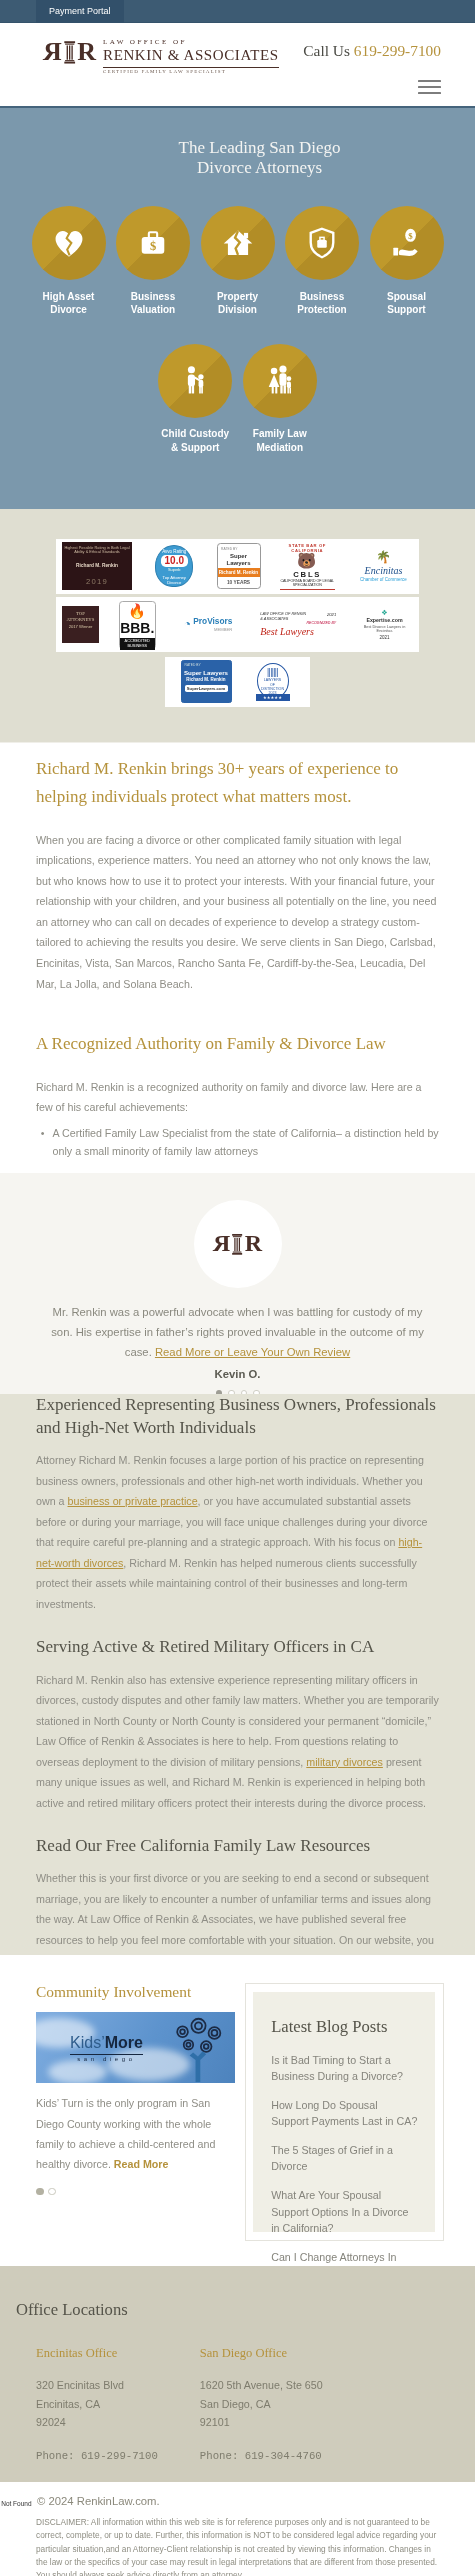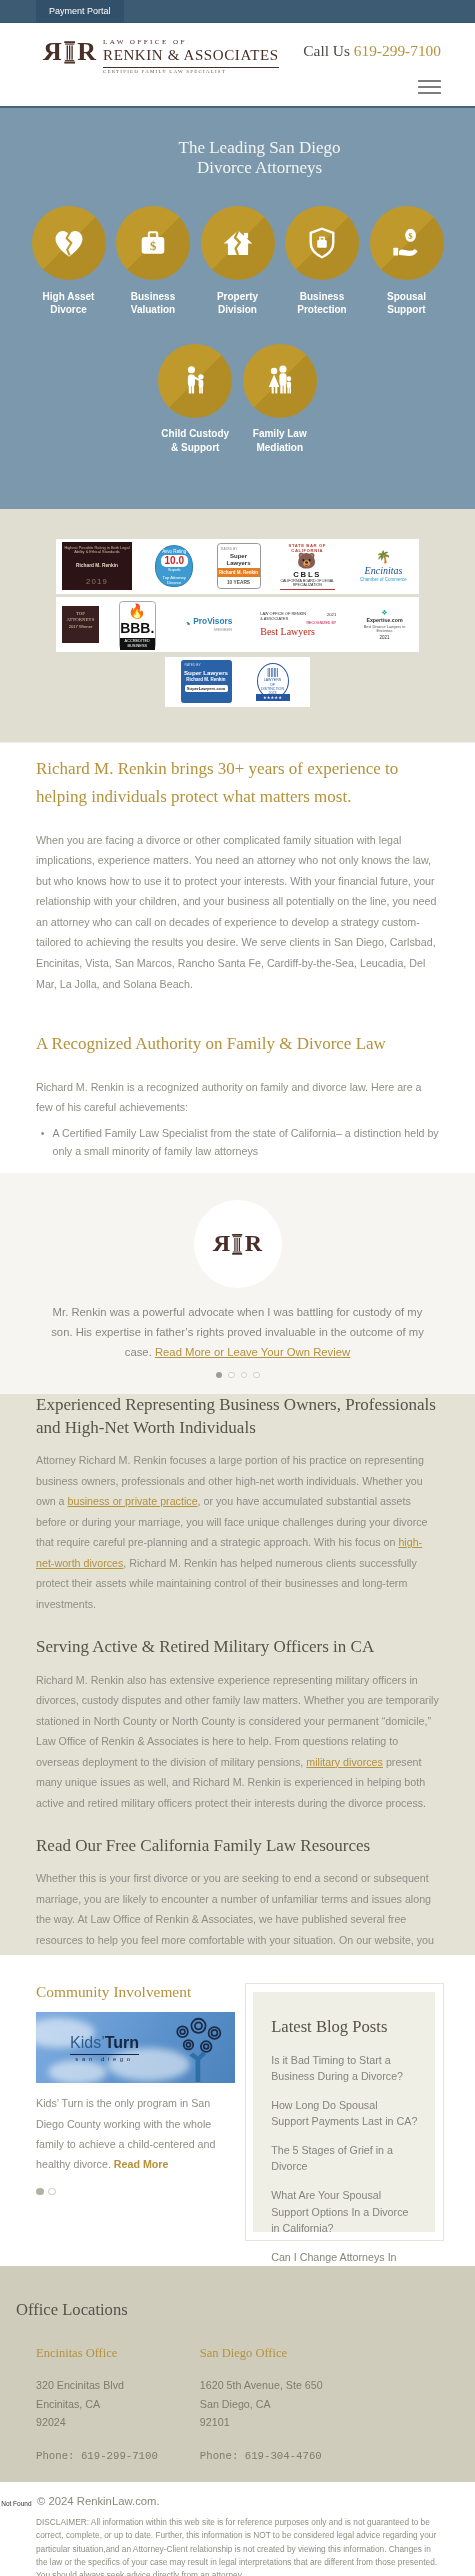--- a/index.html
+++ b/index.html
@@ -78,21 +78,21 @@
   .bdg-ta .t1 { font-family:"Liberation Serif",serif; font-size:4.8px; }
   .bdg-ta .t2 { font-size:4.2px; margin-top:1.8px; }
   .bdg-bbb { width:37px; height:48px; border:0.6px solid #aaa; border-radius:3.6px; padding-top:2.4px; }
   .bdg-bbb .b-torch { font-size:14.3px; line-height:1.1; }
   .bdg-bbb .b1 { font-size:14px; font-weight:bold; color:#111; }
   .bdg-bbb .b2 { background:#111; color:#fff; font-size:3.9px; padding:1.2px 0.6px; margin-top:1.2px; }
   .bdg-pv { width:65px; display:flex; align-items:center; gap:2.4px; justify-content:center; }
   .bdg-pv .p-ico { font-size:12px; color:#2a7fb8; }
   .bdg-pv .p1 { font-size:8.3px; color:#2a7fb8; font-weight:bold; }
   .bdg-pv .p2 { font-size:4.2px; color:#999; text-align:right; }
-  .bdg-bl { width:76px; text-align:left; }
+  .bdg-bl { width:76px; text-align:left;font-style:italic; }
   .bdg-bl .l1 { font-size:3.9px; color:#333; display:inline-block; width:48px; }
   .bdg-bl .lyr { font-size:4.2px; color:#333; float:right; }
   .bdg-bl .l2 { font-size:3.6px; color:#b03; text-align:right; }
   .bdg-bl .l3 { font-family:"Liberation Serif",serif; font-size:10px; color:#c02418; }
   .bdg-exp { width:57px; }
   .bdg-exp .x-ico { color:#2aaa96; font-size:7.1px; }
   .bdg-exp .x1 { font-size:5.3px; font-weight:bold; color:#333; }
   .bdg-exp .x2 { font-size:3.9px; color:#555; margin:1.2px 0; }
   .bdg-exp .x3 { font-size:4.5px; color:#333; }
   .bdg-sl2 { width:51px; height:43px; border:0.6px solid #2a62a8; border-radius:2.4px; background:#2a62a8; color:#fff; padding-top:2.4px; }
@@ -418,20 +418,21 @@
               <rect x="18.2" y="15" width="3.5" height="37"></rect>
               <rect x="24.5" y="15" width="3.5" height="37"></rect>
               <rect x="8" y="53" width="24" height="3"></rect>
               <rect x="6" y="57" width="28" height="5"></rect>
             </g>
           </svg>
           <span>R</span>
       </div>
     </div>
     <div class="t-quote"><span>Mr. Renkin was a powerful advocate when I was battling for custody of my son. His expertise in father’s rights proved invaluable in the outcome of my case. </span><a href="#" class="goldlink">Read More or Leave Your Own Review</a></div>
+    <div class="t-author">Kevin O.</div>
     <div class="dots">
       <div class="dot"></div>
       <div class="dot off"></div>
       <div class="dot off"></div>
       <div class="dot off"></div>
     </div>
   </div>
 
   <div class="olive-sec content pad">
     <h2 class="olive">Experienced Representing Business Owners, Professionals and High-Net Worth Individuals</h2>
@@ -447,21 +448,21 @@
 
   <div class="cb">
     <div class="cb-wrap">
       <div class="cb-left">
         <h2>Community Involvement</h2>
         <div class="kids-img">
           <div class="cloud" style="left:-12px;top:6px;width:71px;height:30px;"></div>
           <div class="cloud" style="left:71px;top:36px;width:83px;height:33px;"></div>
           <div class="cloud" style="left:12px;top:48px;width:59px;height:24px;"></div>
           <div class="kt-text">
-            <div class="kt-brand"><span class="kt-a">Kids’</span><span class="kt-b">Turn</span></div>
+            <div class="kt-brand"><span class="kt-a">Kids’</span><span class="kt-b">More</span></div>
             <div class="kt-sub">san diego</div>
           </div>
           <svg class="kt-art" width="65" height="68" viewBox="0 0 110 115">
             <g fill="none" stroke="#1c2b45" stroke-width="3">
               <circle cx="55" cy="20" r="12"></circle>
                 <circle cx="55" cy="20" r="6"></circle>
               <circle cx="28" cy="30" r="9"></circle>
                 <circle cx="28" cy="30" r="4"></circle>
               <circle cx="82" cy="32" r="10"></circle>
                 <circle cx="82" cy="32" r="5"></circle>

